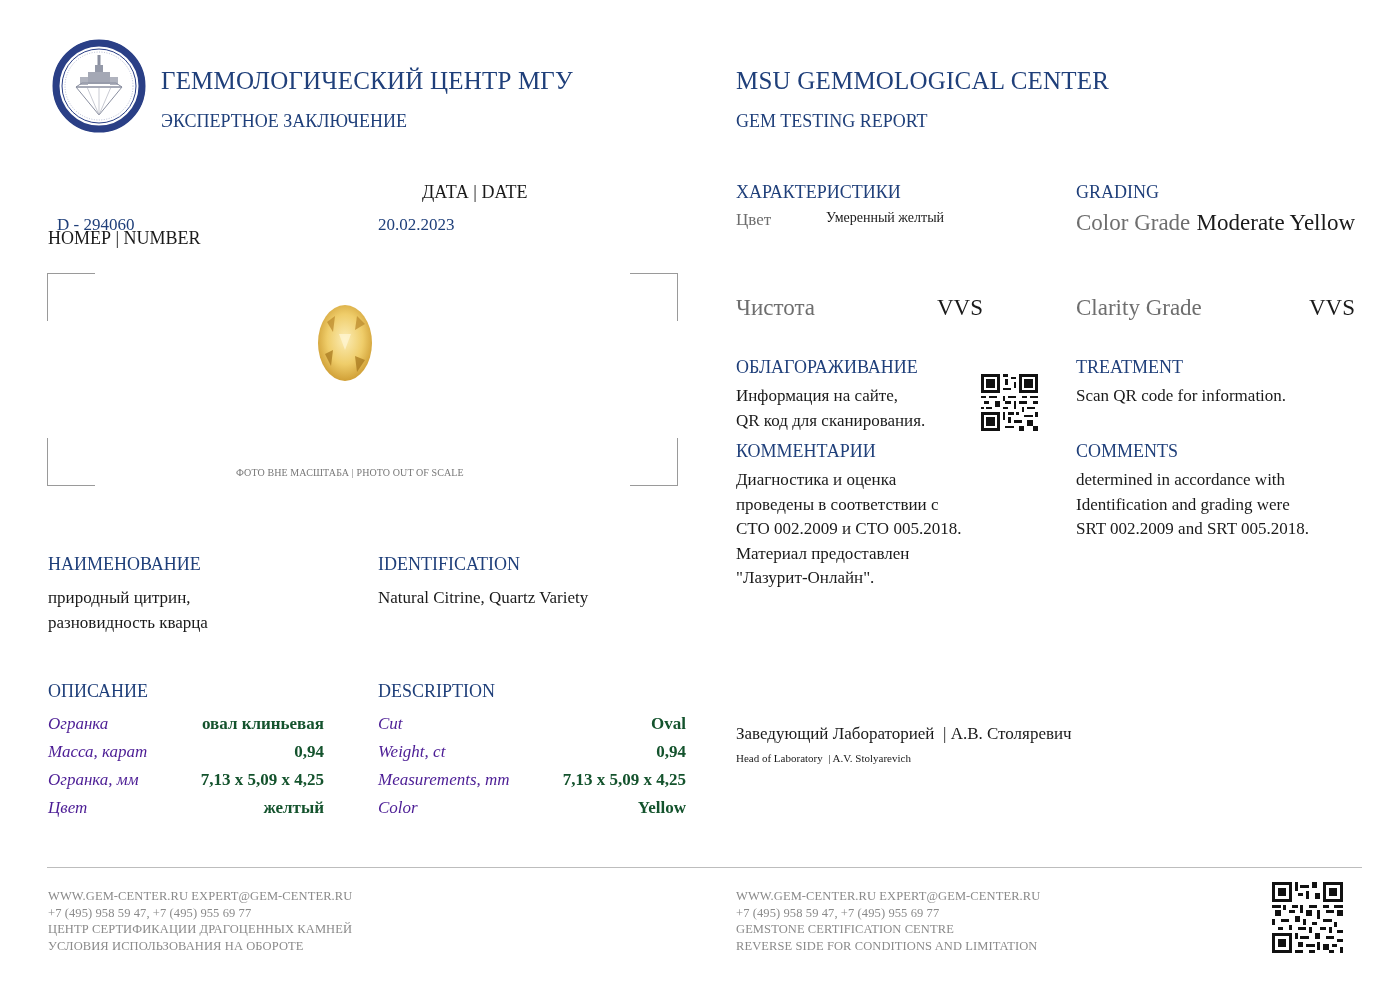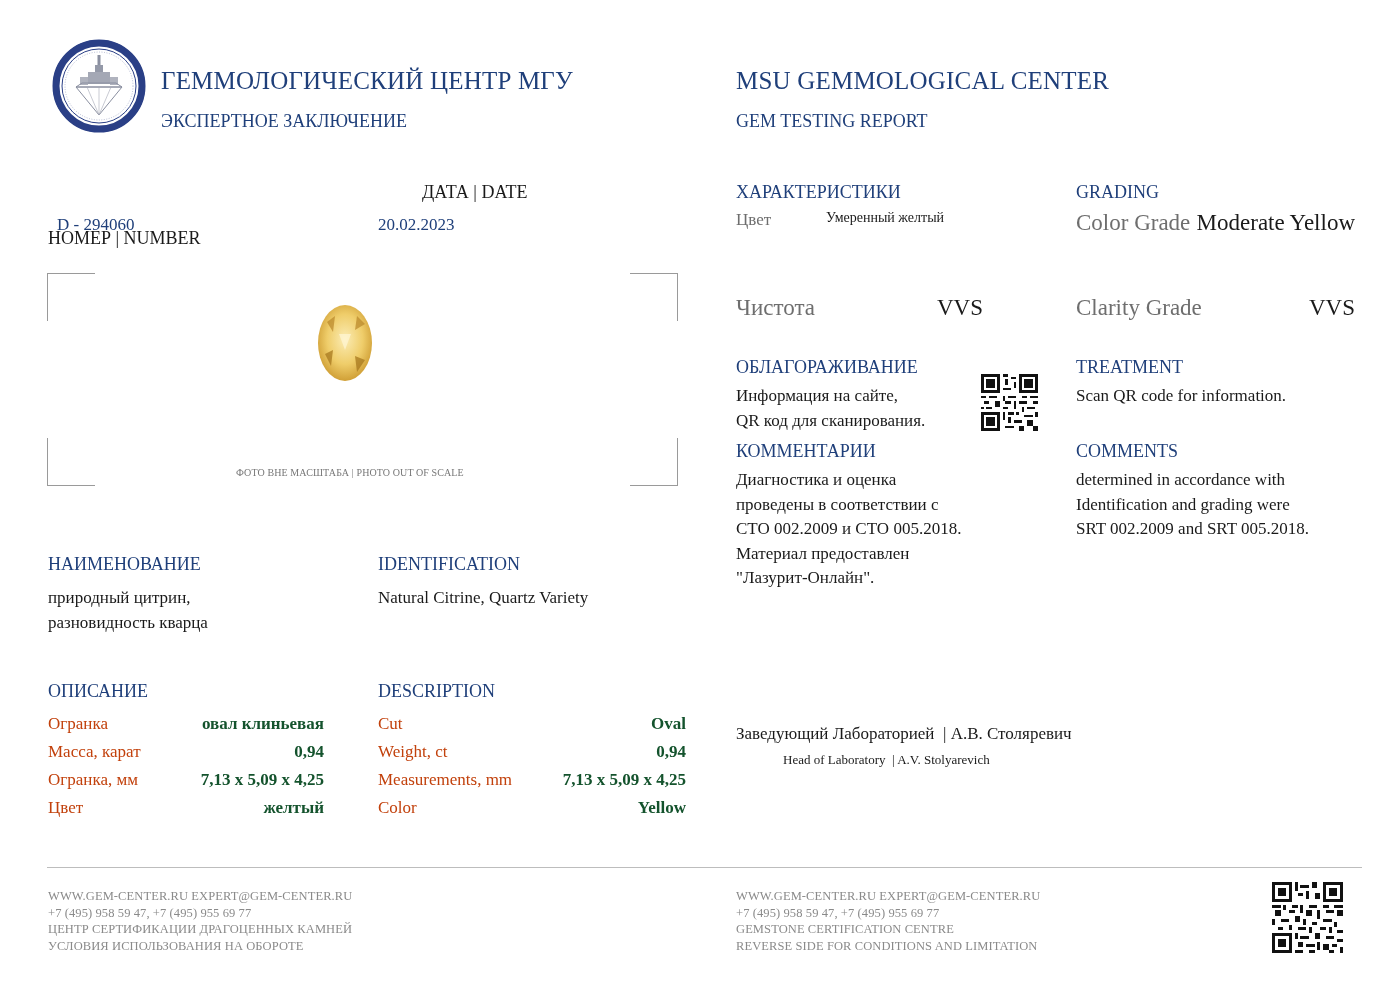--- a/index.html
+++ b/index.html
@@ -27,21 +27,21 @@
   .frame-corner { position: absolute; border-color: #9a9a9a; border-style: solid; width: 48px; height: 48px; }
   .c-tl { left: 47px; top: 273px; border-width: 1px 0 0 1px; }
   .c-tr { left: 630px; top: 273px; border-width: 1px 1px 0 0; }
   .c-bl { left: 47px; top: 438px; border-width: 0 0 1px 1px; }
   .c-br { left: 630px; top: 438px; border-width: 0 1px 1px 0; }
 
   .gem { left: 317px; top: 304px; width: 56px; height: 78px; }
   .photo-note { left: 236px; top: 467px; font-size: 10px; color: #777; letter-spacing: 0.1px; }
 
   .row { position: absolute; font-size: 17px; width: 276px; display: flex; justify-content: space-between; }
-  .row .k { color: #c2410c; }
+  .row .k { color: #4c1d95; font-style: italic; }
   .row .v { color: #14532d; font-weight: bold; }
   .row-en { width: 308px; }
 
   .grade-row { position: absolute; font-size: 23px; display: flex; justify-content: space-between; }
 
   .divider { left: 47px; top: 867px; width: 1315px; height: 1px; background: #bdbdbd; }
 
   .footer { font-size: 12.5px; color: #8a8a8a; line-height: 16.5px; letter-spacing: 0.1px; }
 
   .qr { position: absolute; }
@@ -241,21 +241,21 @@
   <div>"Лазурит-Онлайн".</div>
 </div>
 <div class="abs section-hdr" style="left:1076px;top:441px;">COMMENTS</div>
 <div class="abs body-txt" style="left:1076px;top:468px;">
   <div>determined in accordance with</div>
   <div>Identification and grading were</div>
   <div>SRT 002.2009 and SRT 005.2018.</div>
 </div>
 
 <div class="abs black" style="left:736px;top:724px;font-size:17px;white-space:pre;">Заведующий Лабораторией  | А.В. Столяревич</div>
-<div class="abs black" style="left:736px;top:752px;font-size:13px;white-space:pre;margin-left:47px;">Head of Laboratory  | A.V. Stolyarevich</div>
+<div class="abs black" style="left:736px;top:752px;font-size:11px;white-space:pre;">Head of Laboratory  | A.V. Stolyarevich</div>
 
 <div class="abs divider"></div>
 
 <div class="abs footer" style="left:48px;top:888px;">
   <div>WWW.GEM-CENTER.RU EXPERT@GEM-CENTER.RU</div>
   <div>+7 (495) 958 59 47, +7 (495) 955 69 77</div>
   <div>ЦЕНТР СЕРТИФИКАЦИИ ДРАГОЦЕННЫХ КАМНЕЙ</div>
   <div>УСЛОВИЯ ИСПОЛЬЗОВАНИЯ НА ОБОРОТЕ</div>
 </div>
 <div class="abs footer" style="left:736px;top:888px;">

